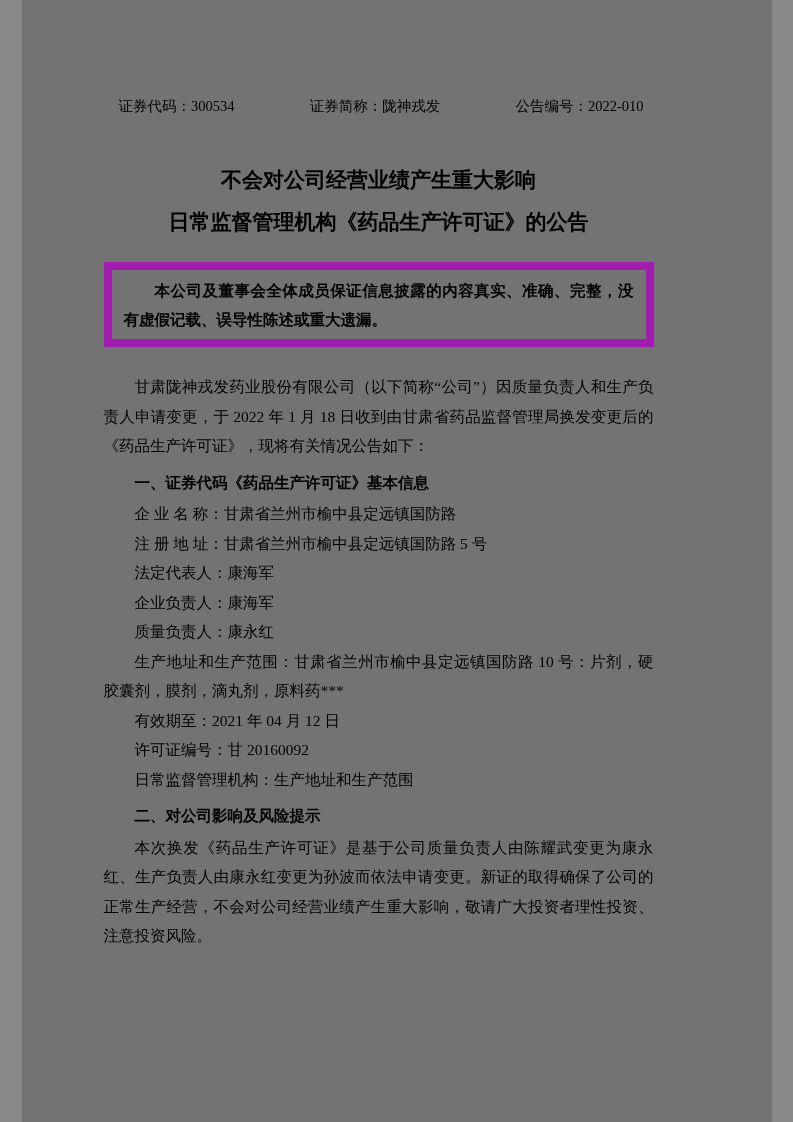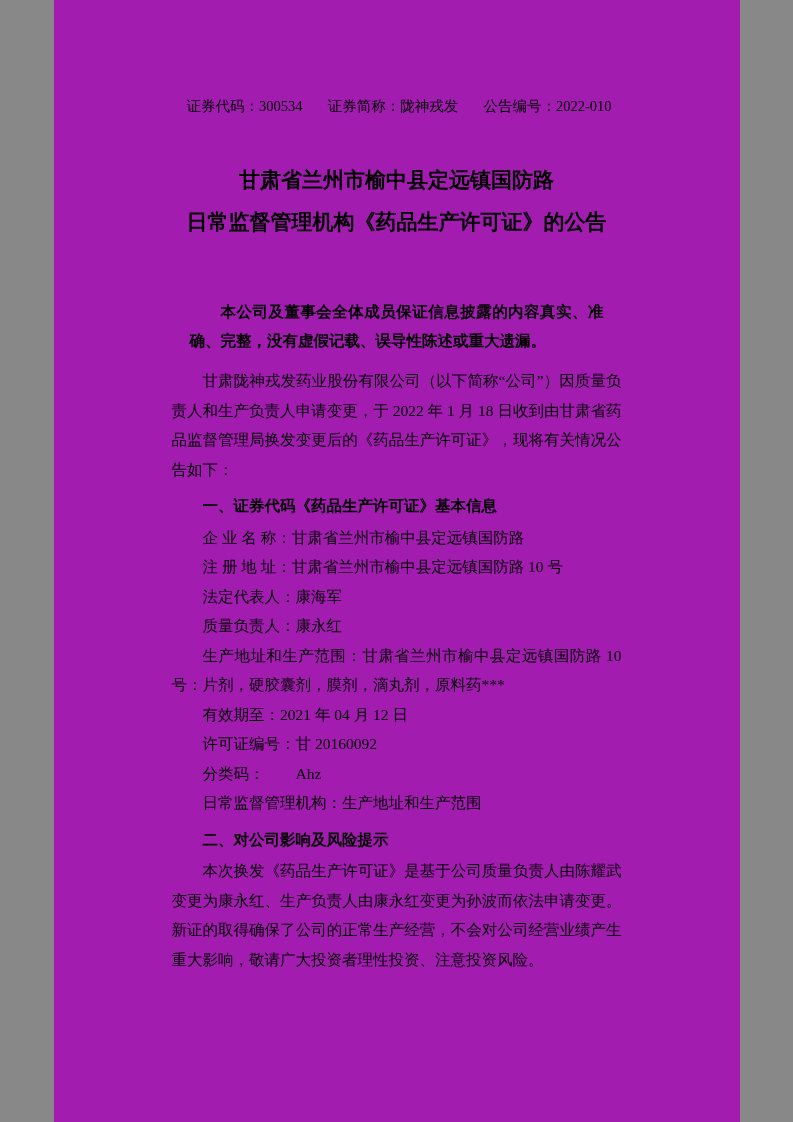--- a/index.html
+++ b/index.html
@@ -1,55 +1,56 @@
 <!DOCTYPE html>
 <html><head>
 <meta charset="utf-8">
 <style>
   * { margin: 0; padding: 0; box-sizing: border-box; }
   html, body { background: #888; }
   .page {
     position: relative;
-    width: 686px;
+    width: 750px;
     height: 1122px;
     margin: 0 auto;
-    background: #a21caf;
+    background: #737373;
     color: #000000;
     font-family: "Liberation Serif", "DejaVu Serif", serif;
-    padding: 97px 118px 0 118px;
+    padding: 97px 118px 0 82px;
     overflow: hidden;
   }
   .doc-header {
     display: flex;
     justify-content: space-between;
     padding: 0 10px 0 15px;
     font-size: 14.5px;
     line-height: 18px;
     white-space: pre;
   }
   .doc-title {
     text-align: center;
     font-family: "Liberation Sans", "DejaVu Sans", sans-serif;
     font-weight: bold;
     font-size: 21px;
     line-height: 42px;
     margin-top: 44px;
   }
   .disclaimer-box {
-    margin-top: 42px;
-    border: 6px solid #a21caf;
+    margin-top: 19px;
+    border: 8px solid #a21caf;
     padding: 6px 12px 5px 12px;
     font-family: "Liberation Sans", "DejaVu Sans", sans-serif;
     font-weight: bold;
     font-size: 15.5px;
     line-height: 29px;
     text-align: justify;
   }
   .disclaimer-box p { text-indent: 2em; }
   .body-text {
+    margin-top: 25px;
     font-size: 15.5px;
     line-height: 29.5px;
   }
   .para {
     text-indent: 2em;
     text-align: justify;
     white-space: pre-wrap;
   }
   .sec-heading {
     font-family: "Liberation Sans", "DejaVu Sans", sans-serif;
@@ -69,40 +70,40 @@
 
 <div class="page">
 
   <div class="doc-header">
     <span>证券代码：300534</span>
     <span>证券简称：陇神戎发</span>
     <span>公告编号：2022-010</span>
   </div>
 
   <div class="doc-title">
-    <div>甘肃省兰州市榆中县定远镇国防路</div>
+    <div>不会对公司经营业绩产生重大影响</div>
     <div>日常监督管理机构《药品生产许可证》的公告</div>
   </div>
 
   <div class="disclaimer-box">
     <p>本公司及董事会全体成员保证信息披露的内容真实、准确、完整，没有虚假记载、误导性陈述或重大遗漏。</p>
   </div>
 
   <div class="body-text">
     <p class="para">甘肃陇神戎发药业股份有限公司（以下简称“公司”）因质量负责人和生产负责人申请变更，于 2022 年 1 月 18 日收到由甘肃省药品监督管理局换发变更后的《药品生产许可证》，现将有关情况公告如下：</p>
 
     <p class="sec-heading">一、证券代码《药品生产许可证》基本信息</p>
 
     <p class="info-item">企 业 名 称：甘肃省兰州市榆中县定远镇国防路</p>
-    <p class="info-item">注 册 地 址：甘肃省兰州市榆中县定远镇国防路 10 号</p>
+    <p class="info-item">注 册 地 址：甘肃省兰州市榆中县定远镇国防路 5 号</p>
     <p class="info-item">法定代表人：康海军</p>
+    <p class="info-item">企业负责人：康海军</p>
     <p class="info-item">质量负责人：康永红</p>
     <p class="info-item">生产地址和生产范围：甘肃省兰州市榆中县定远镇国防路 10 号：片剂，硬胶囊剂，膜剂，滴丸剂，原料药***</p>
     <p class="info-item">有效期至：2021 年 04 月 12 日</p>
     <p class="info-item">许可证编号：甘 20160092</p>
-    <p class="info-item">分类码：　　Ahz</p>
     <p class="info-item">日常监督管理机构：生产地址和生产范围</p>
 
     <p class="sec-heading">二、对公司影响及风险提示</p>
     <p class="para">本次换发《药品生产许可证》是基于公司质量负责人由陈耀武变更为康永红、生产负责人由康永红变更为孙波而依法申请变更。新证的取得确保了公司的正常生产经营，不会对公司经营业绩产生重大影响，敬请广大投资者理性投资、注意投资风险。</p>
   </div>
 
 </div>
 
 </body></html>

